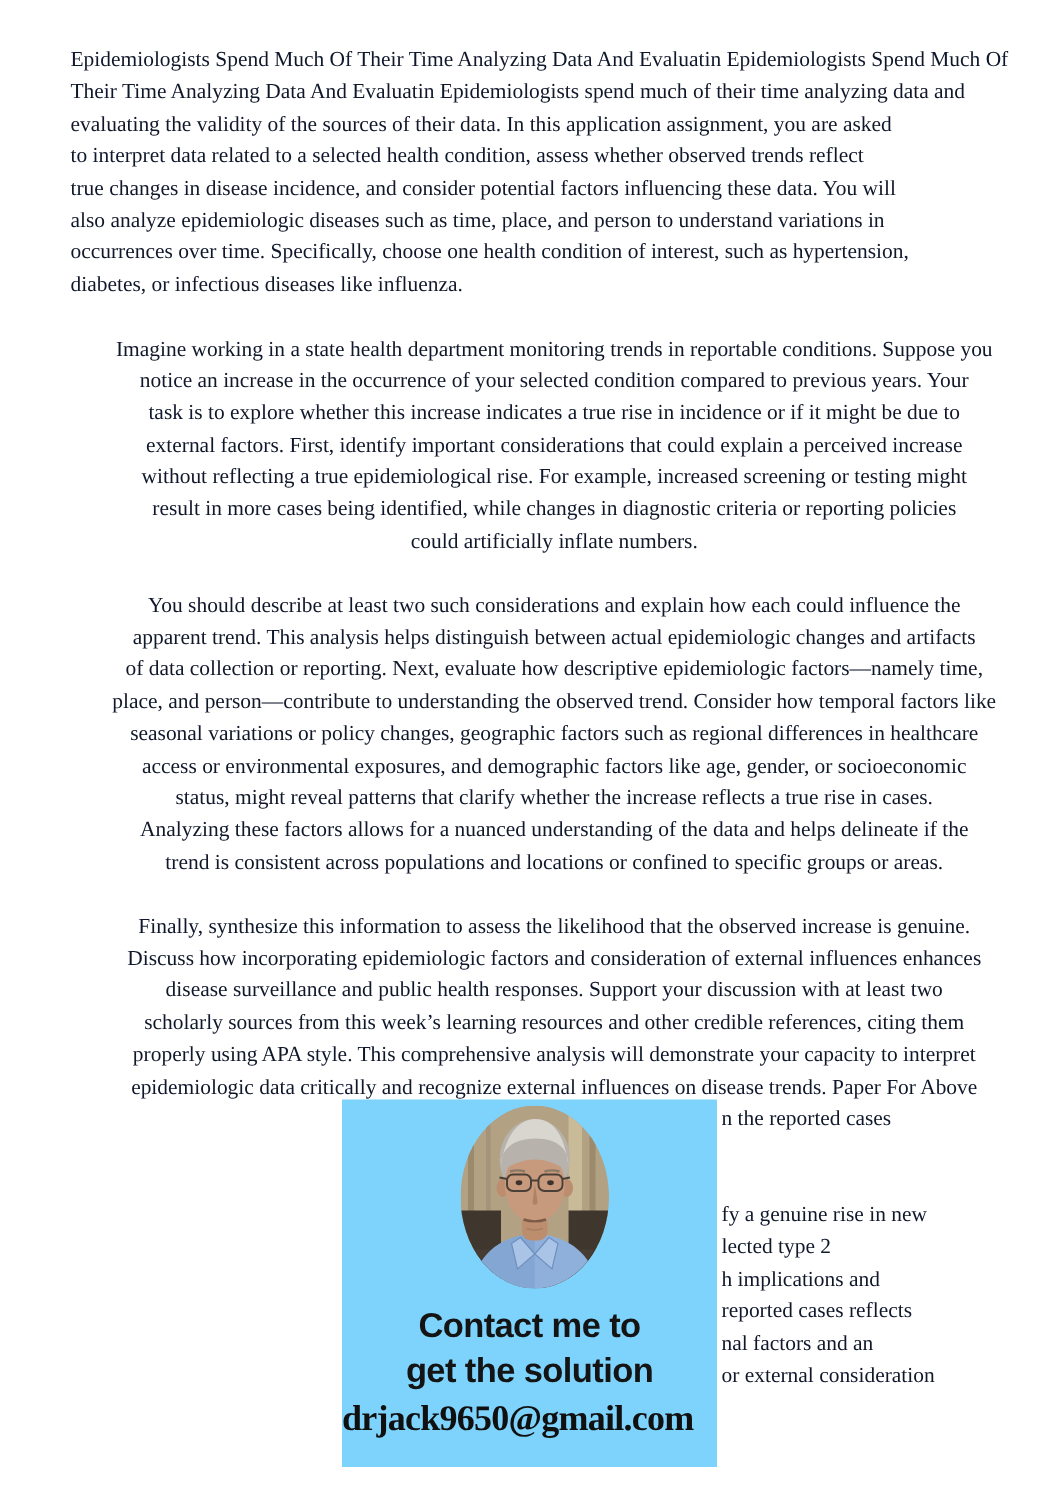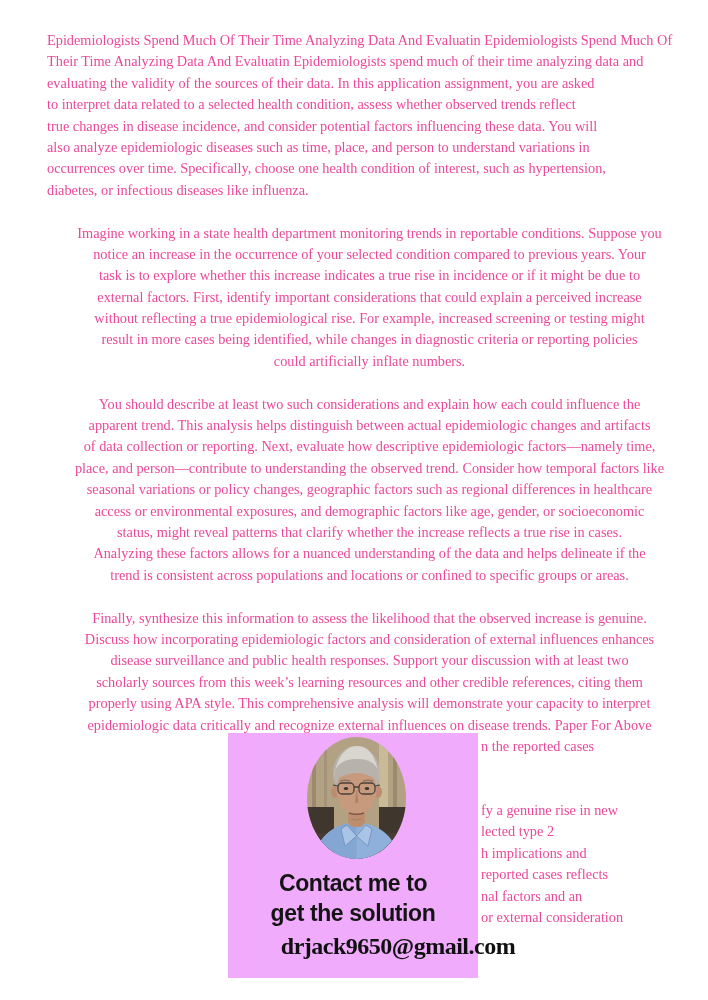--- a/index.html
+++ b/index.html
@@ -1,34 +1,34 @@
 <!DOCTYPE html>
 <html><head>
 <meta charset="utf-8">
 <style>
   html,body{margin:0;padding:0;background:#ffffff;}
   .page{position:relative;width:708px;height:1000px;background:#ffffff;overflow:hidden;
         font-family:"Liberation Serif", serif;}
-  .doc{position:absolute;left:47px;top:30px;width:645px;color:#ec4899;font-size:14.3px;}
+  .doc{position:absolute;left:47px;top:30px;width:645px;color:#0f172a;font-size:14.3px;}
   .para{margin:0;}
   .para + .para{margin-top:21.4px;text-align:center;}
   .ln{position:relative;height:21.4px;line-height:21.4px;white-space:nowrap;}
   .rfrag{position:absolute;left:434px;top:0;}
   
   .overlay{position:absolute;left:228px;top:733px;width:250px;height:245px;
-           background:#f0abfc;z-index:5;}
+           background:#7dd3fc;z-index:5;}
   .photo{position:absolute;left:79px;top:4px;width:99px;height:122px;border-radius:50%;
          overflow:hidden;}
   .photo svg{display:block;width:100%;height:100%;}
   .contact{position:absolute;top:135px;left:0;width:100%;text-align:center;
            font-family:"Liberation Sans", sans-serif;font-weight:bold;font-size:23px;
            line-height:30px;color:#141414;letter-spacing:-0.4px;}
-  .email{position:absolute;top:200px;left:0;width:100%;text-align:center;
+  .email{position:absolute;top:200px;left:0;width:100%;
          font-family:"Liberation Serif", serif;font-weight:bold;font-size:24px;
-         color:#101010;letter-spacing:-0.5px;padding-left:45px;}
+         color:#101010;letter-spacing:-0.5px;}
 </style>
 </head>
 <body>
 
 <div class="page">
 
   <div class="doc">
 
     <div class="para">
       <div class="ln">Epidemiologists Spend Much Of Their Time Analyzing Data And Evaluatin Epidemiologists Spend Much Of</div>

